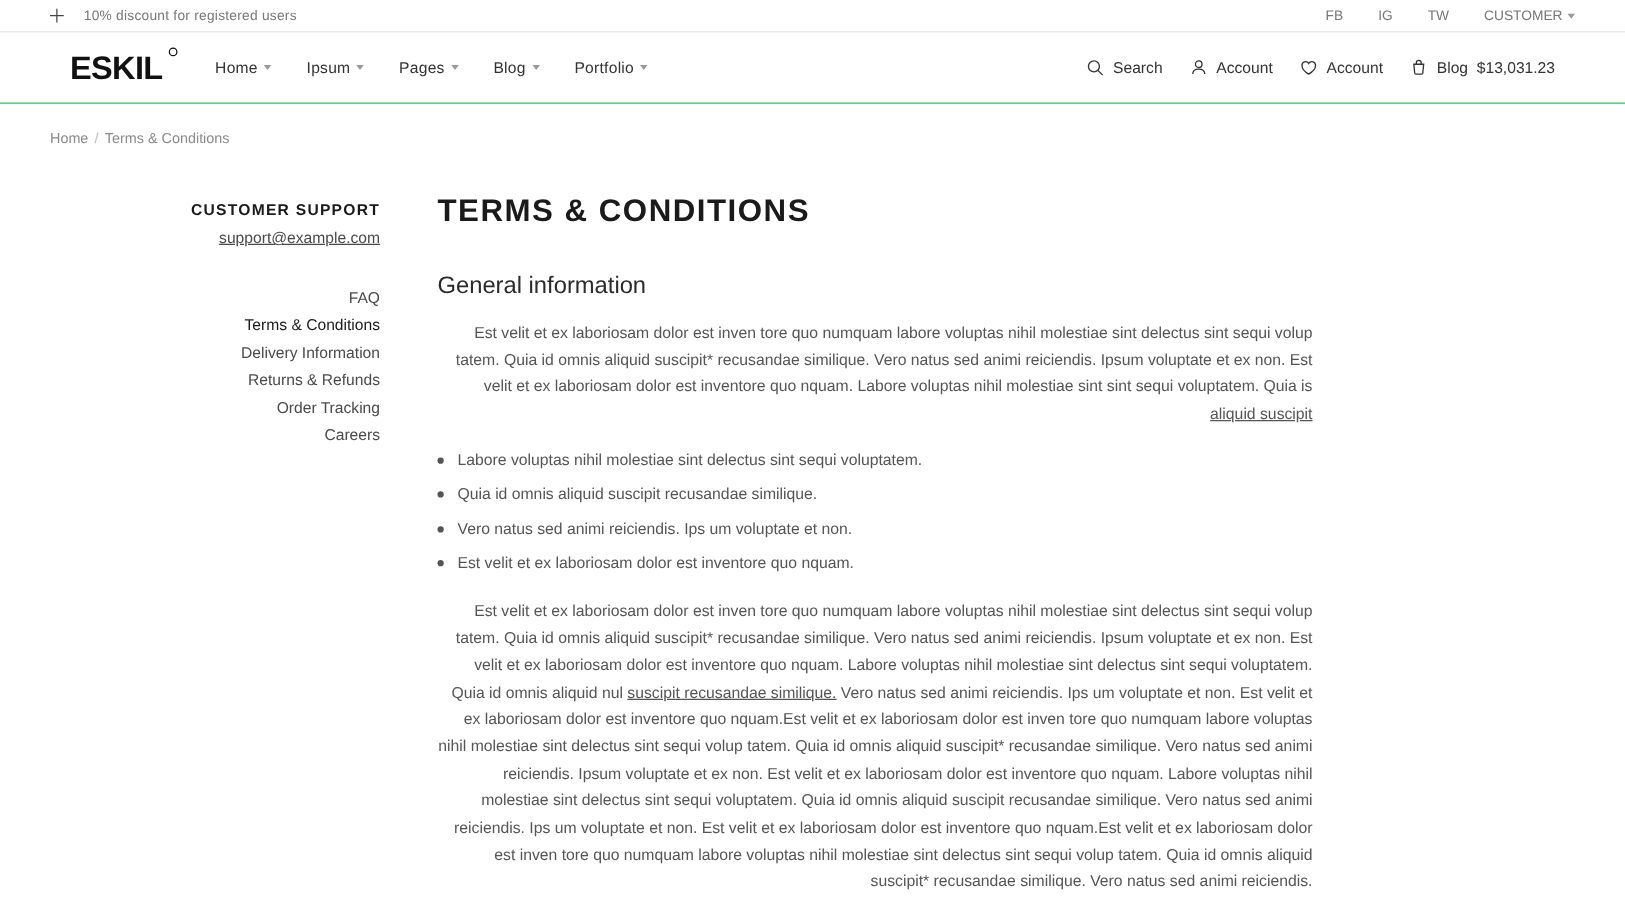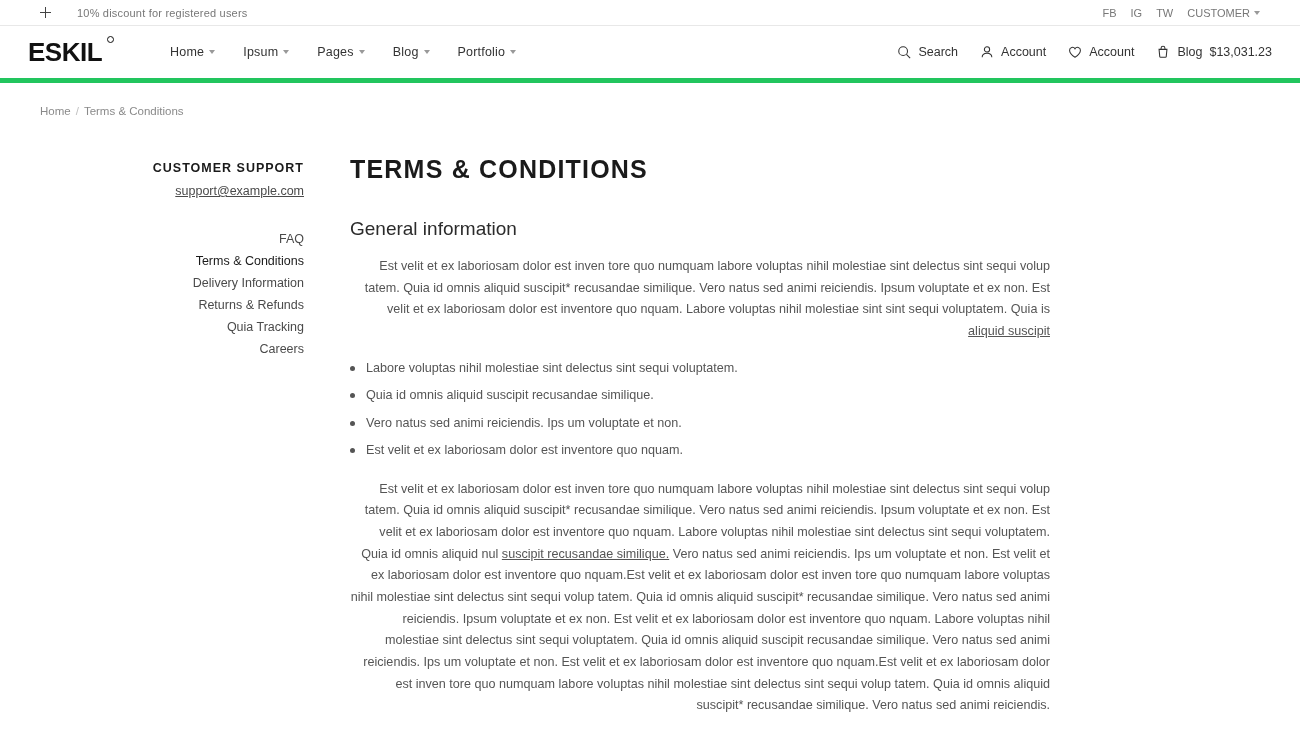--- a/index.html
+++ b/index.html
@@ -21,67 +21,66 @@
     display: flex;
     align-items: center;
     padding: 0 40px;
     font-size: 11px;
     color: #777;
     position: relative;
   }
   .announce-left {
     display: flex;
     align-items: center;
-    gap: 26px;
+    gap: 16px;
   }
   .plus-icon {
     width: 11px;
     height: 11px;
     position: relative;
     display: inline-block;
   }
   .plus-icon::before, .plus-icon::after {
     content: "";
     position: absolute;
     background: #444;
   }
   .plus-icon::before { left: 5px; top: 0; width: 1px; height: 11px; }
   .plus-icon::after  { top: 5px; left: 0; height: 1px; width: 11px; }
   .announce-text { font-size: 11px; color: #777; letter-spacing: .2px; }
 
   .announce-right {
     margin-left: auto;
     display: flex;
     align-items: center;
-    gap: 14px;
+    gap: 28px;
     font-size: 11px;
     color: #777;
   }
   .lang-select {
     display: flex;
     align-items: center;
     gap: 4px;
   }
   .caret {
     width: 0; height: 0;
     border-left: 3px solid transparent;
     border-right: 3px solid transparent;
     border-top: 4px solid #999;
     display: inline-block;
   }
 
   
   .header {
     height: 57px;
-    border-bottom: 5px solid #22c55e;
-    display: flex;
-    align-items: center;
-    padding: 0 28px;
-    position: relative;
-    gap: 26px;
+    border-bottom: 1px solid #22c55e;
+    display: flex;
+    align-items: center;
+    padding: 0 56px;
+    position: relative;
   }
   .logo {
     font-size: 26px;
     font-weight: 700;
     letter-spacing: -0.5px;
     color: #111;
     position: relative;
     padding-right: 10px;
     line-height: 1;
     font-family: "Liberation Sans", sans-serif;
@@ -329,21 +328,21 @@
 <div class="page">
 
   <aside class="sidebar">
     <div class="cs-title">CUSTOMER SUPPORT</div>
     <a class="cs-email" href="#">support@example.com</a>
     <ul class="side-links">
       <li>FAQ</li>
       <li class="active">Terms &amp; Conditions</li>
       <li>Delivery Information</li>
       <li>Returns &amp; Refunds</li>
-      <li>Quia Tracking</li>
+      <li>Order Tracking</li>
       <li>Careers</li>
     </ul>
   </aside>
 
   <main class="content">
     <h1 class="page-title">TERMS &amp; CONDITIONS</h1>
 
     <h2 class="section-title">General information</h2>
 
     <p class="body">

